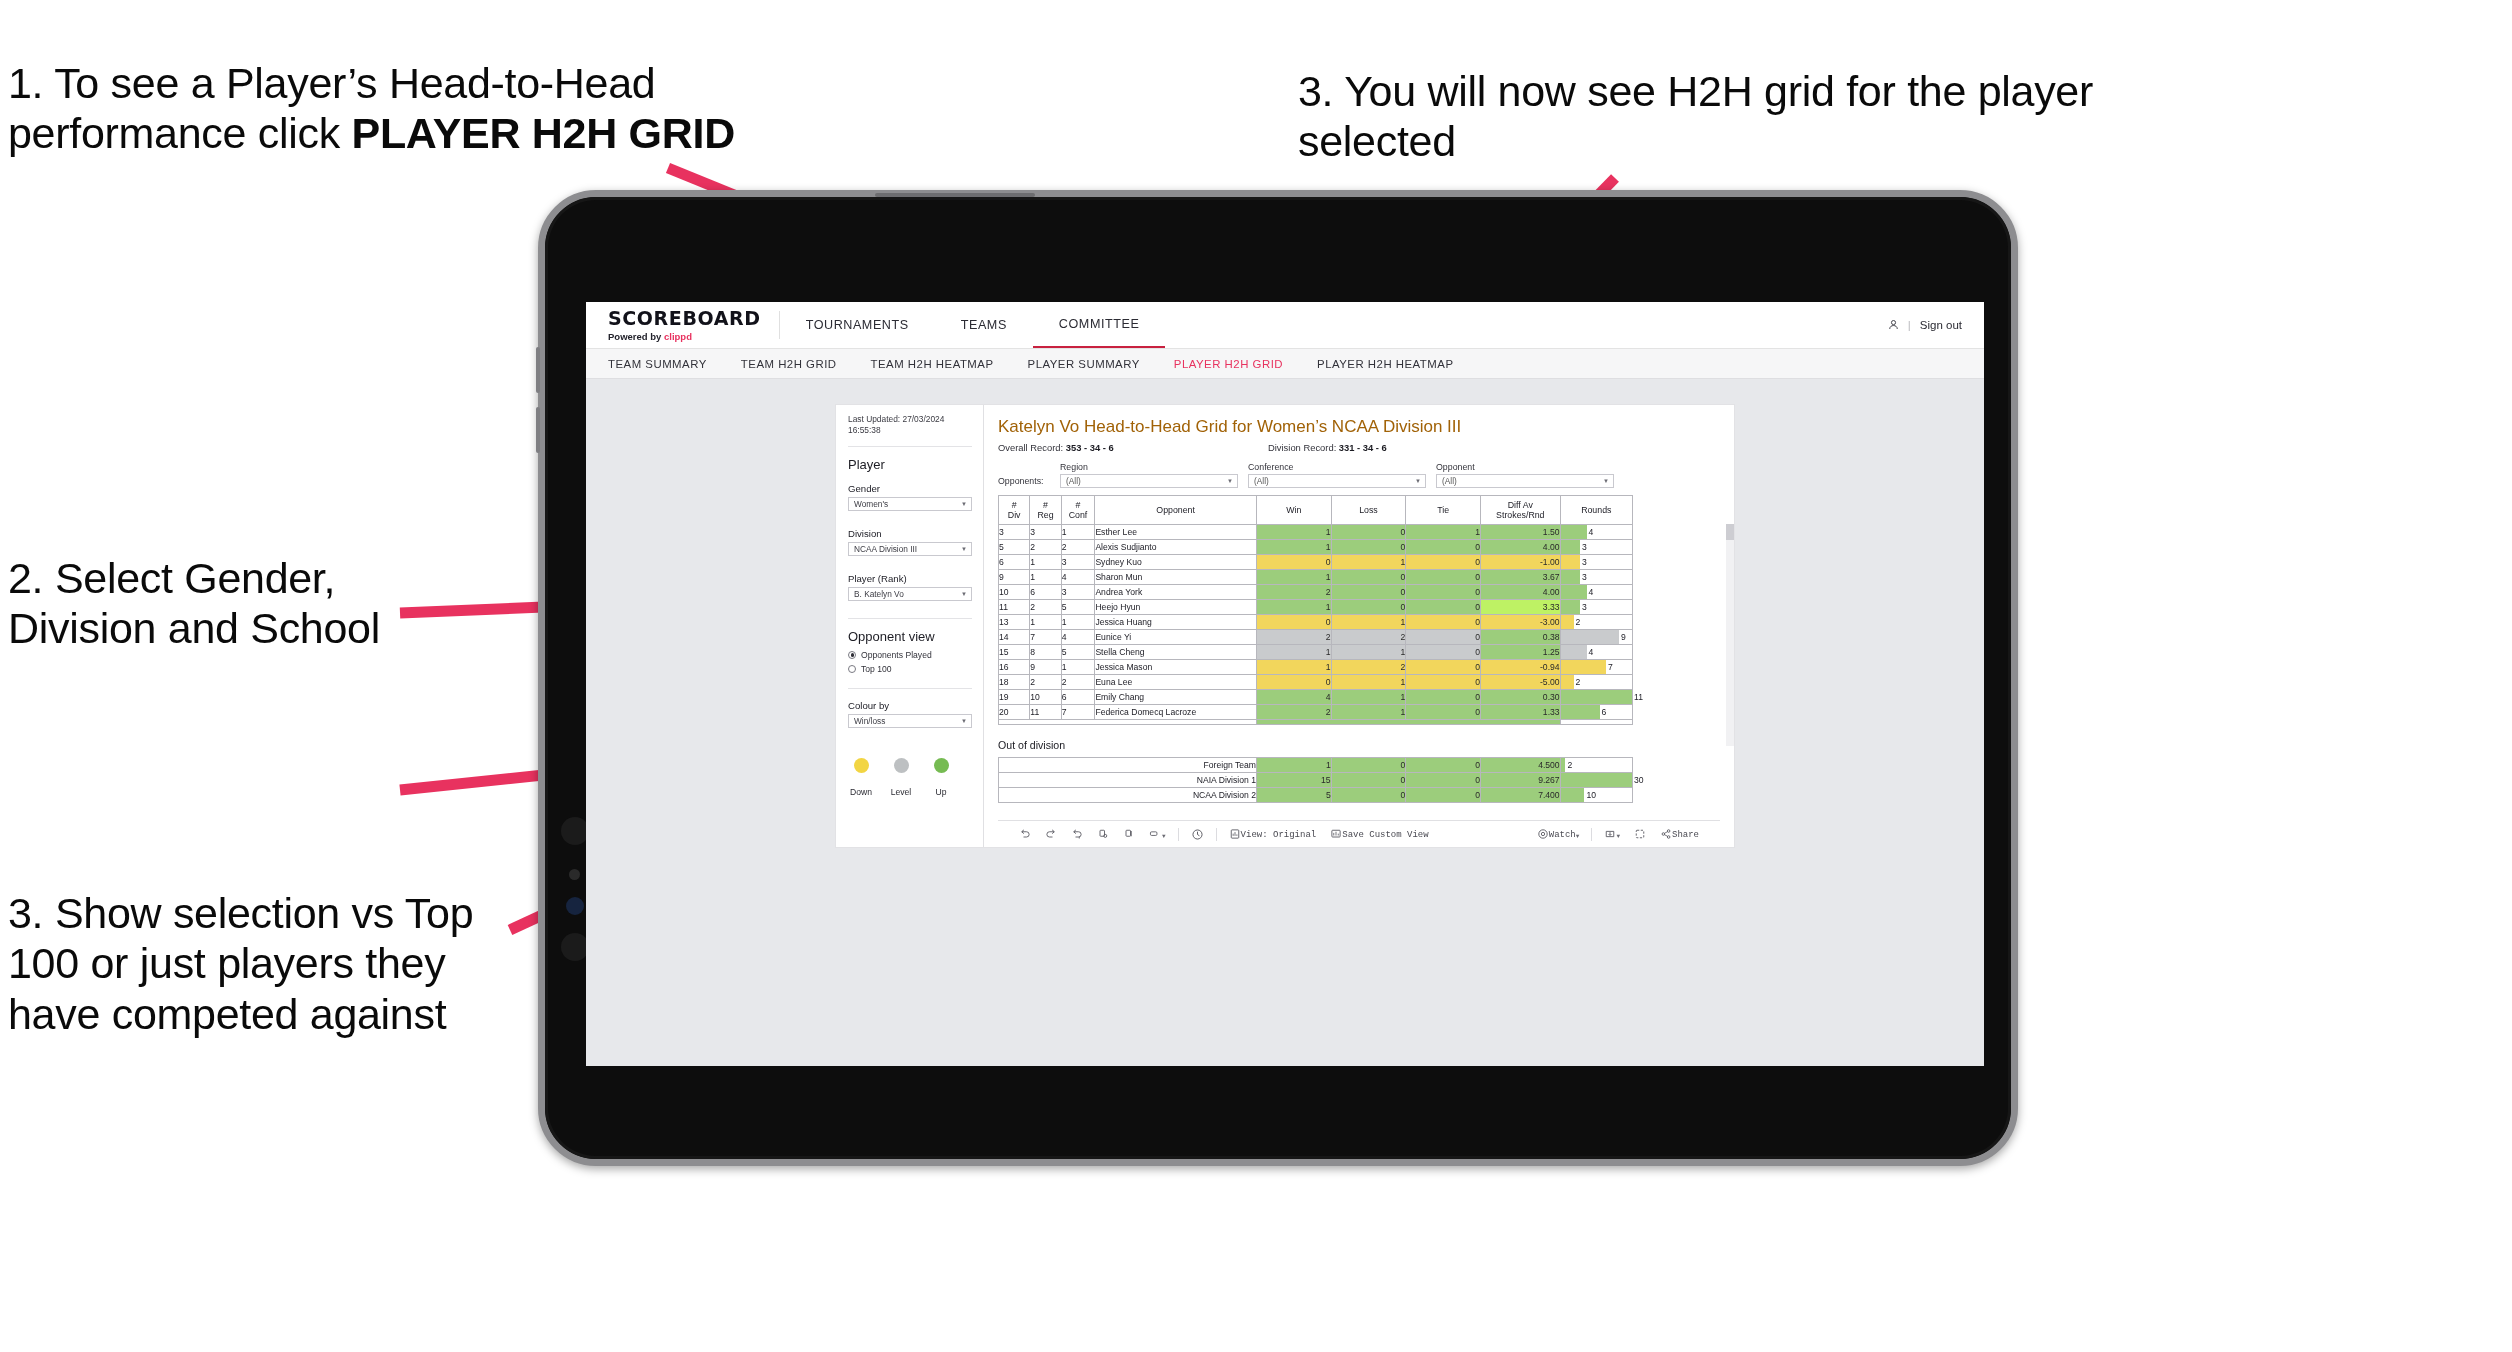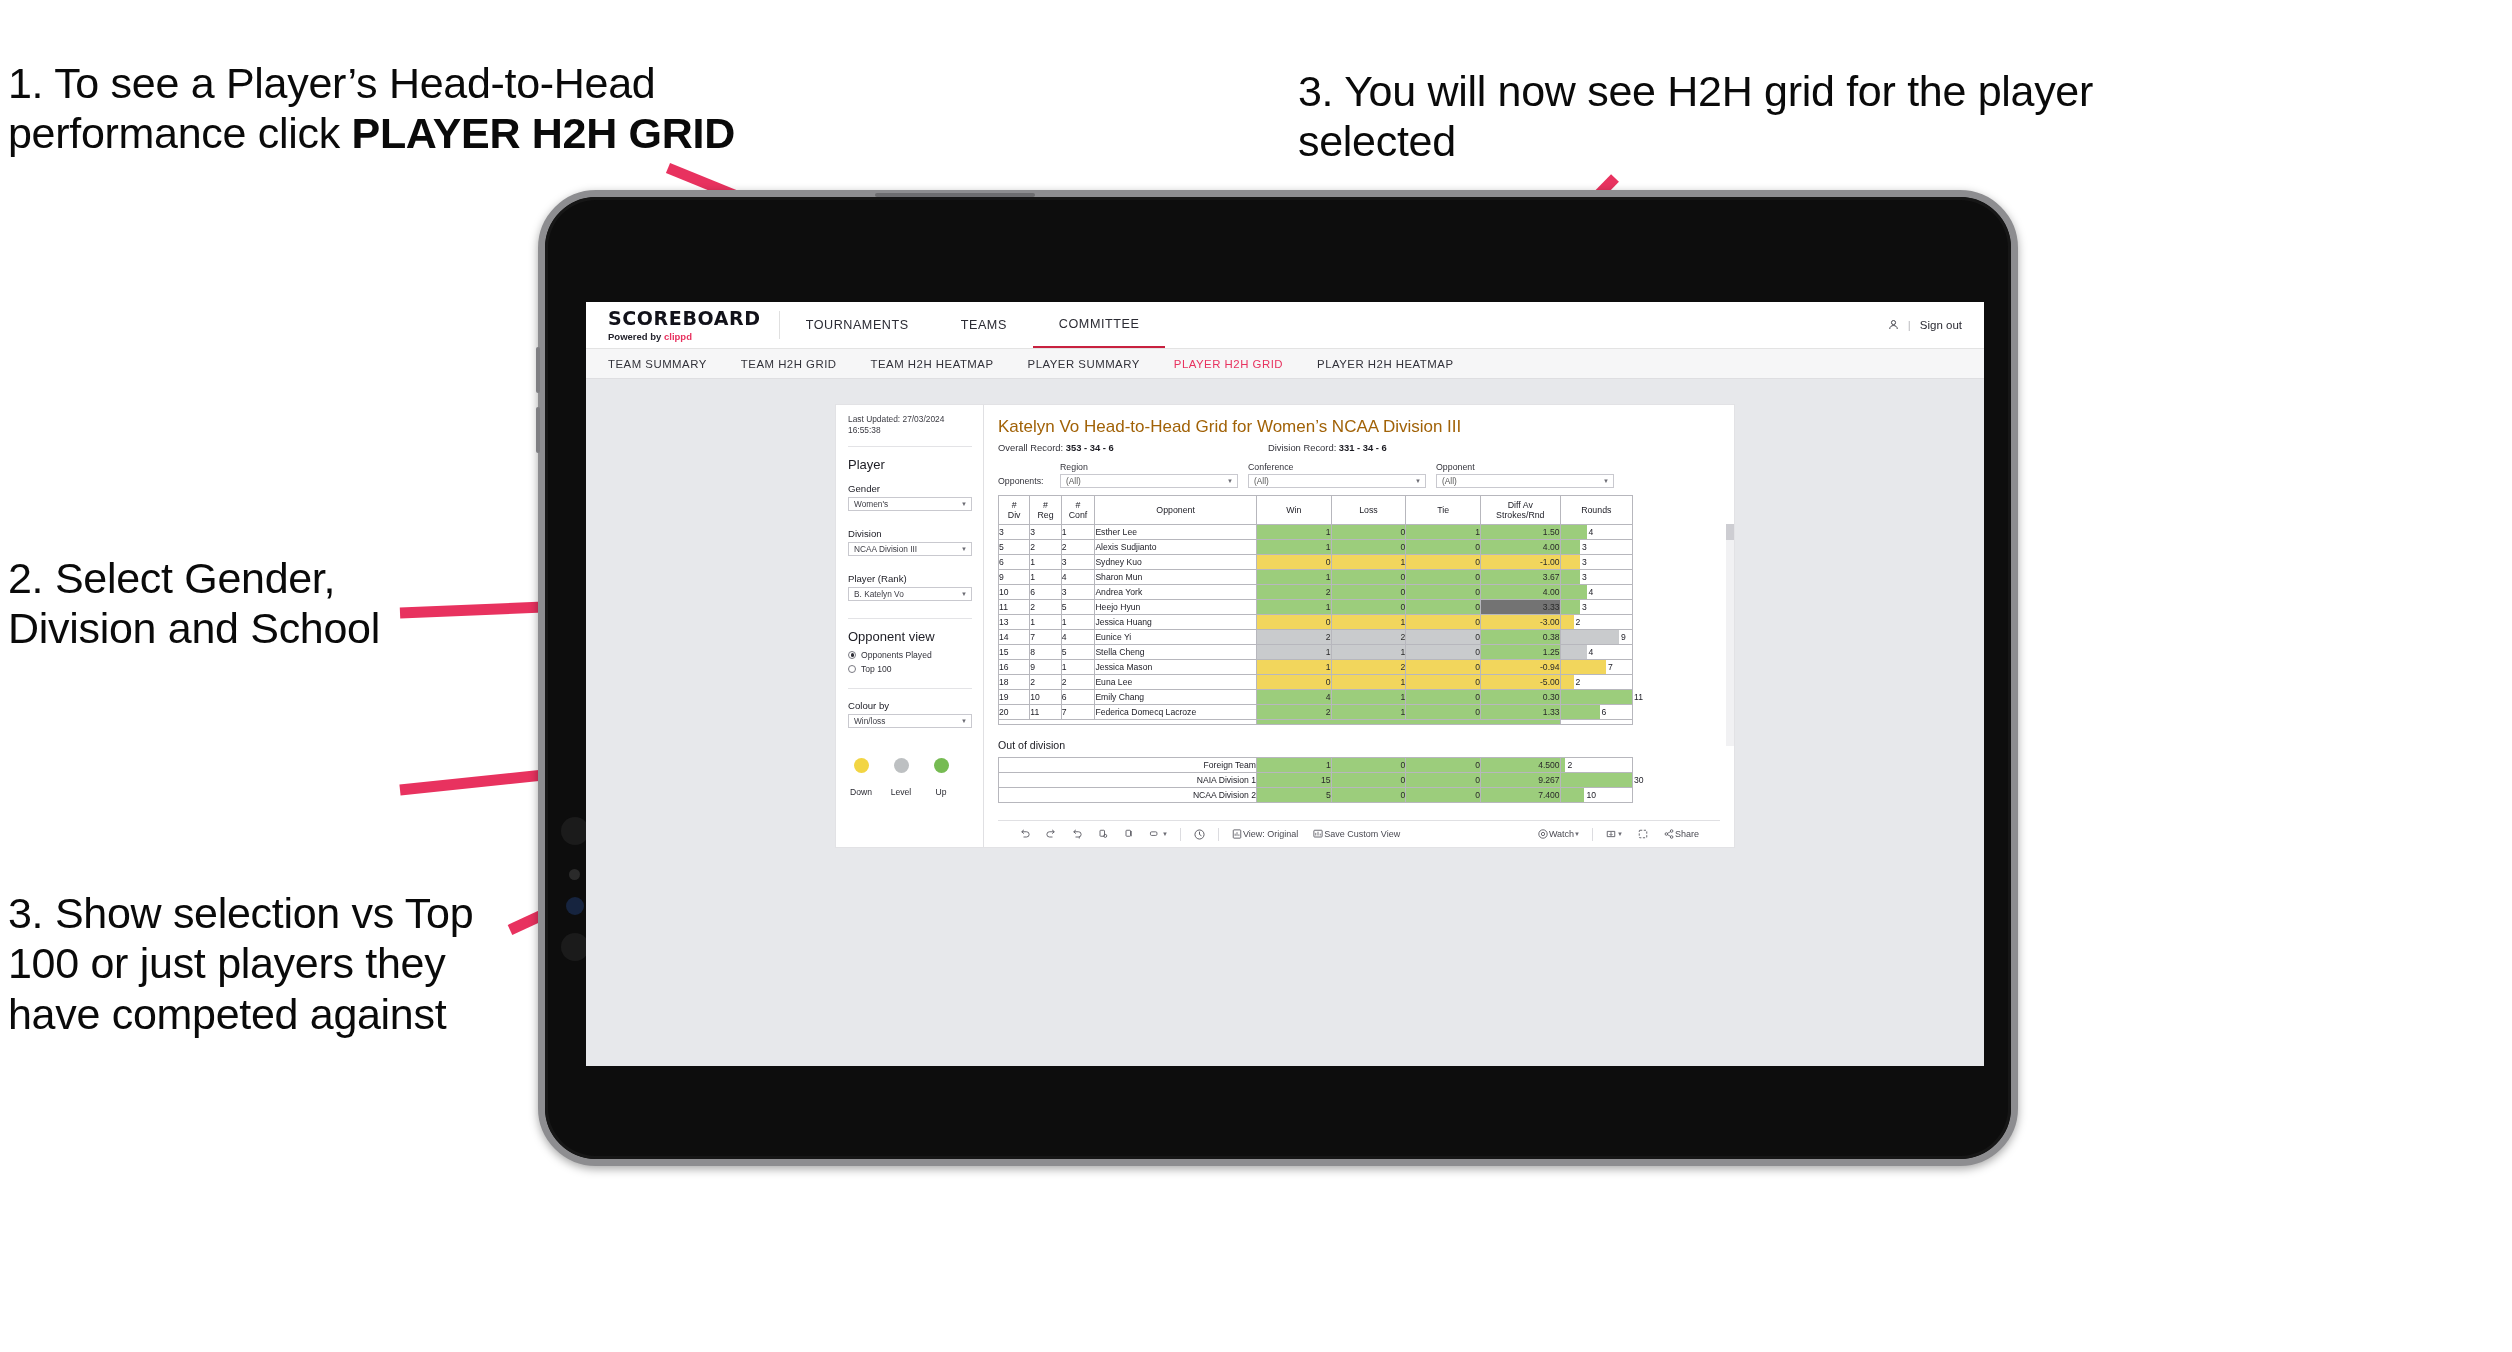--- a/index.html
+++ b/index.html
@@ -184,21 +184,21 @@
   table.ood { border-collapse:collapse; width:635px; table-layout:fixed; font-size:8.6px; }
   table.ood td { border:1px solid #b7b7bd; height:15px; padding:0; }
   td.oodname { text-align:right; padding-right:5px; color:#22222a; }
 
   
   .toolbar {
     margin-top:17px; border-top:1px solid #e0e0e3;
     height:27px; display:flex; align-items:center; gap:0;
     padding:0 14px; font-size:9px; color:#4a4a52; background:#fff;
   }
-  .tb { display:flex; align-items:center; gap:0; padding:0 7px; white-space:nowrap; }
+  .tb { display:flex; align-items:flex-end; gap:0; padding:0 7px; white-space:nowrap;font-family:Liberation Mono, monospace; }
   .tb-sep { width:1px; height:13px; background:#dcdce0; margin:0 5px; }
   .tb svg { display:block; }
   .spacer { flex:1; }
 </style>
 </head>
 <body>
 
 <div class="anno" id="anno1"><span>1. To see a Player’s Head-to-Head performance click </span><b>PLAYER H2H GRID</b></div>
 <div class="anno" id="anno2">2. Select Gender, Division and School</div>
 <div class="anno" id="anno3">3. Show selection vs Top 100 or just players they have competed against</div>
@@ -440,21 +440,21 @@
                     </td>
                   </tr>
                   <tr>
                     <td class="n">11</td>
                     <td class="n">2</td>
                     <td class="n">5</td>
                     <td class="opp">Heejo Hyun</td>
                     <td class="v" style="background:#9ccd7c">1</td>
                     <td class="v" style="background:#9ccd7c">0</td>
                     <td class="v" style="background:#9ccd7c">0</td>
-                    <td class="v" style="background:#737373">3.33</td>
+                    <td class="v" style="background:#bef264">3.33</td>
                     <td class="rounds">
                       <span class="rbar" style="width:27.27272727272727%;background:#9ccd7c"></span>
                       <span class="rtext" style="left:27.27272727272727%">3</span>
                     </td>
                   </tr>
                   <tr>
                     <td class="n">13</td>
                     <td class="n">1</td>
                     <td class="n">1</td>
                     <td class="opp">Jessica Huang</td>

